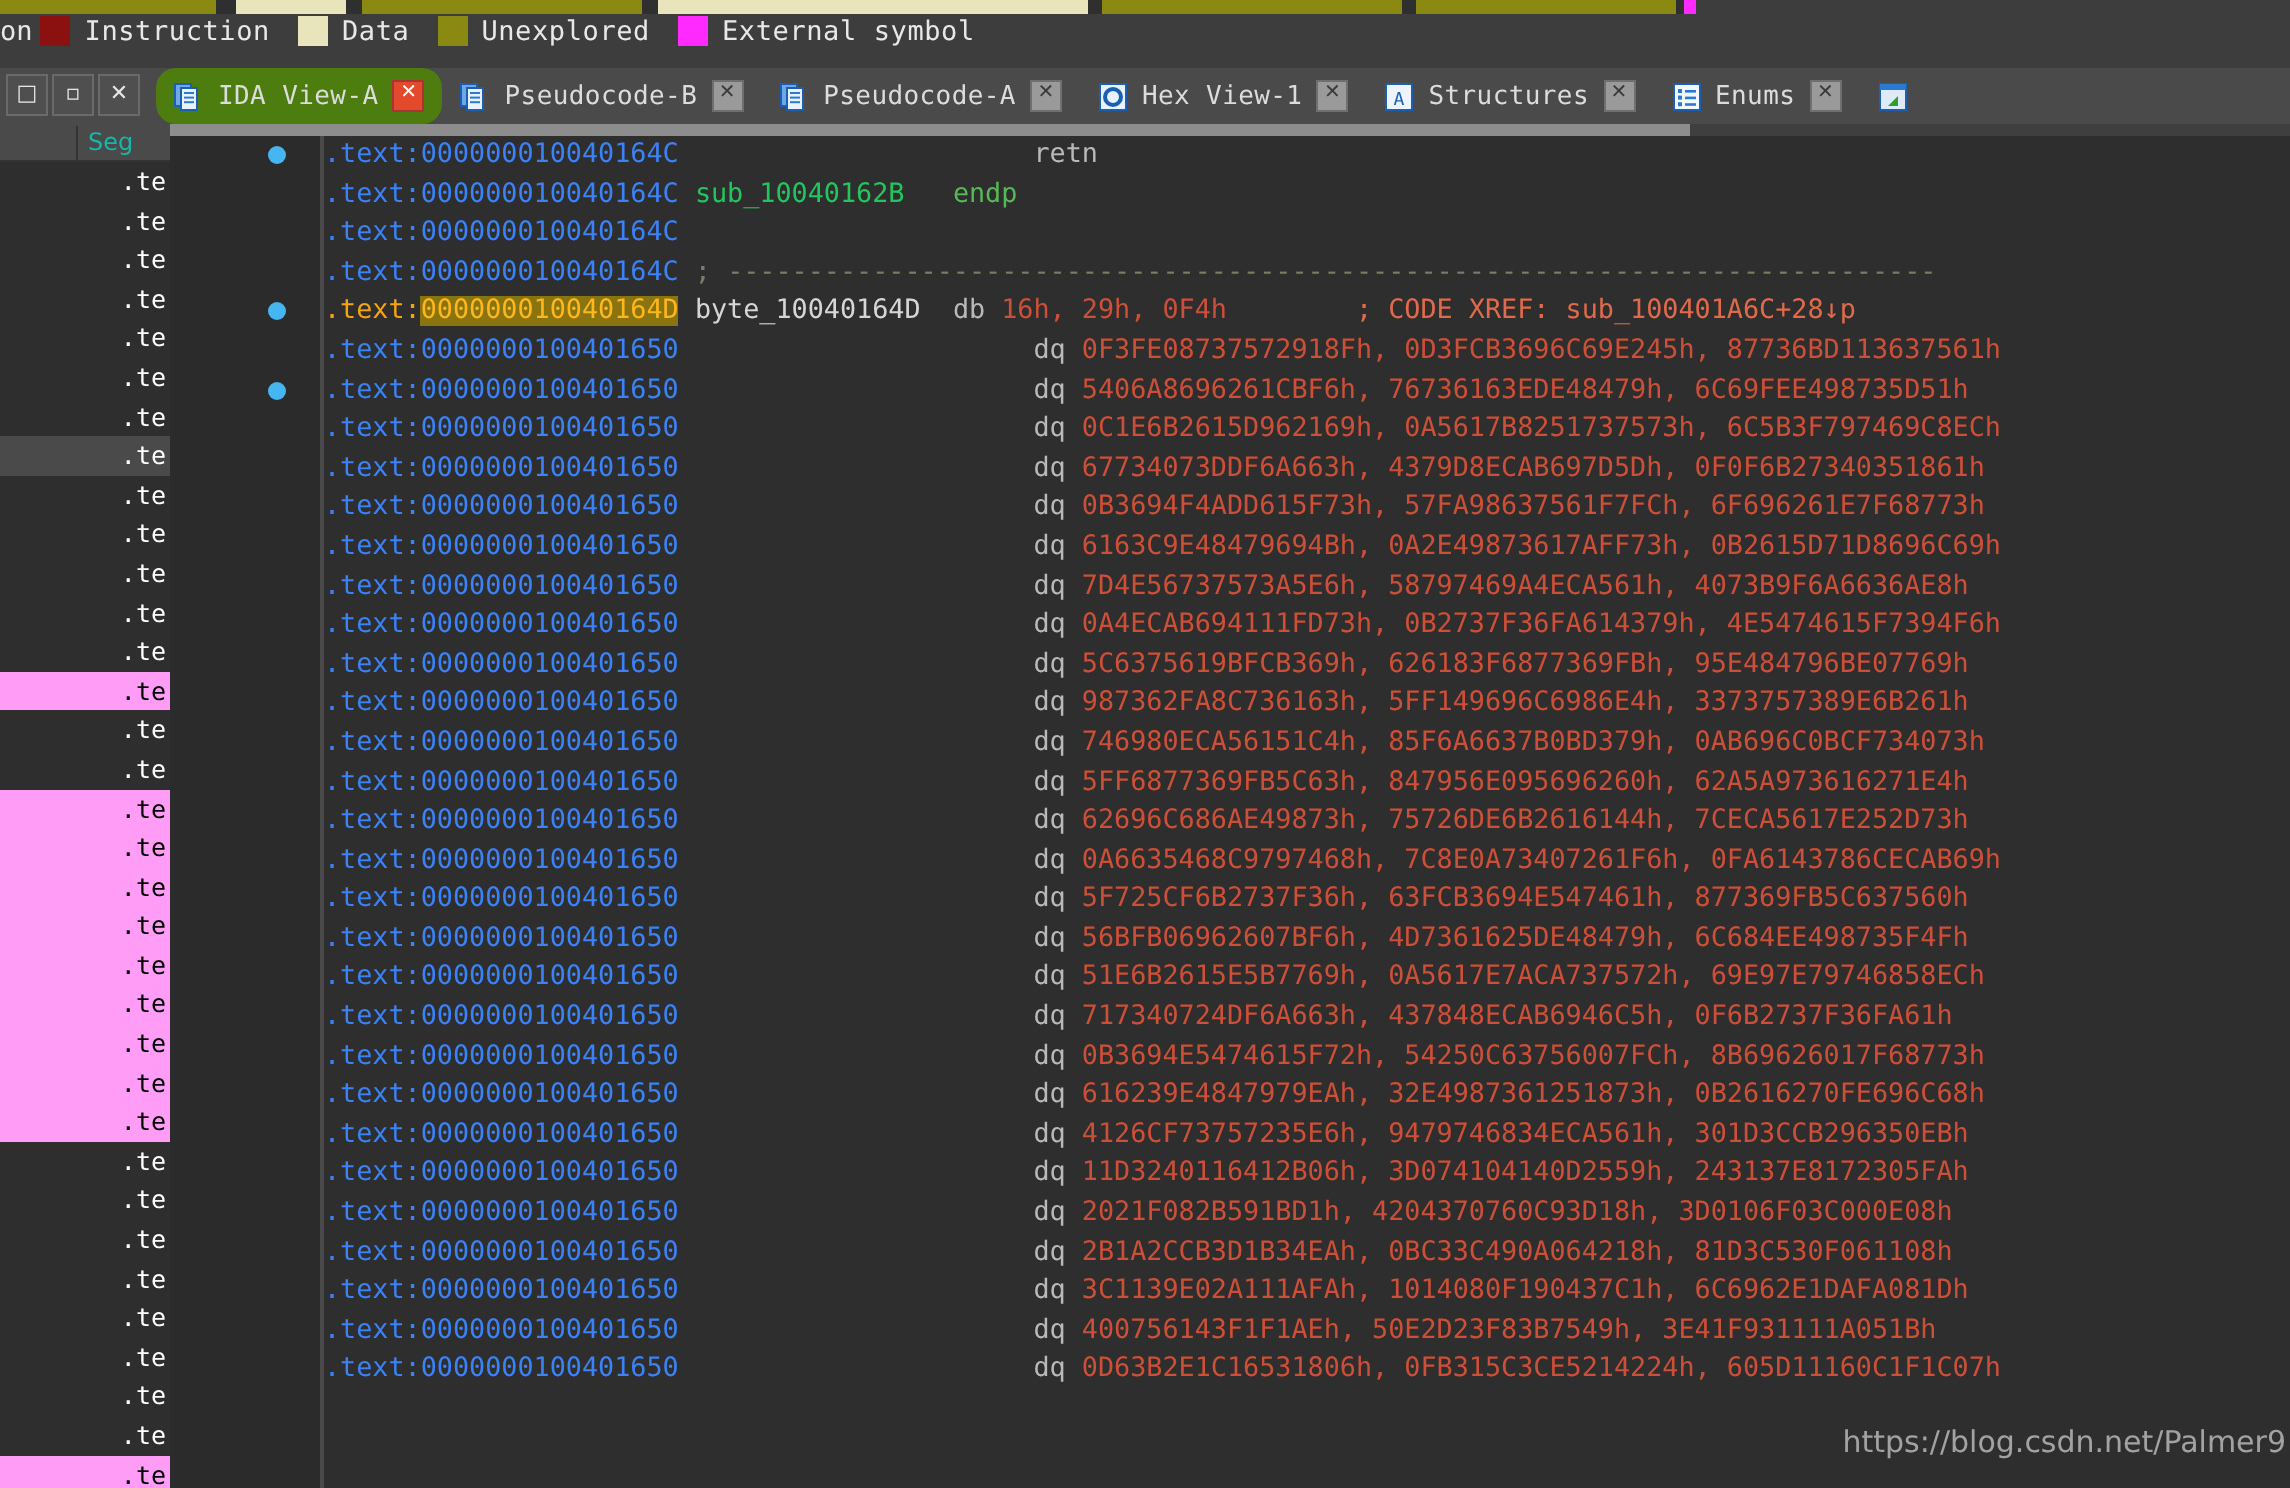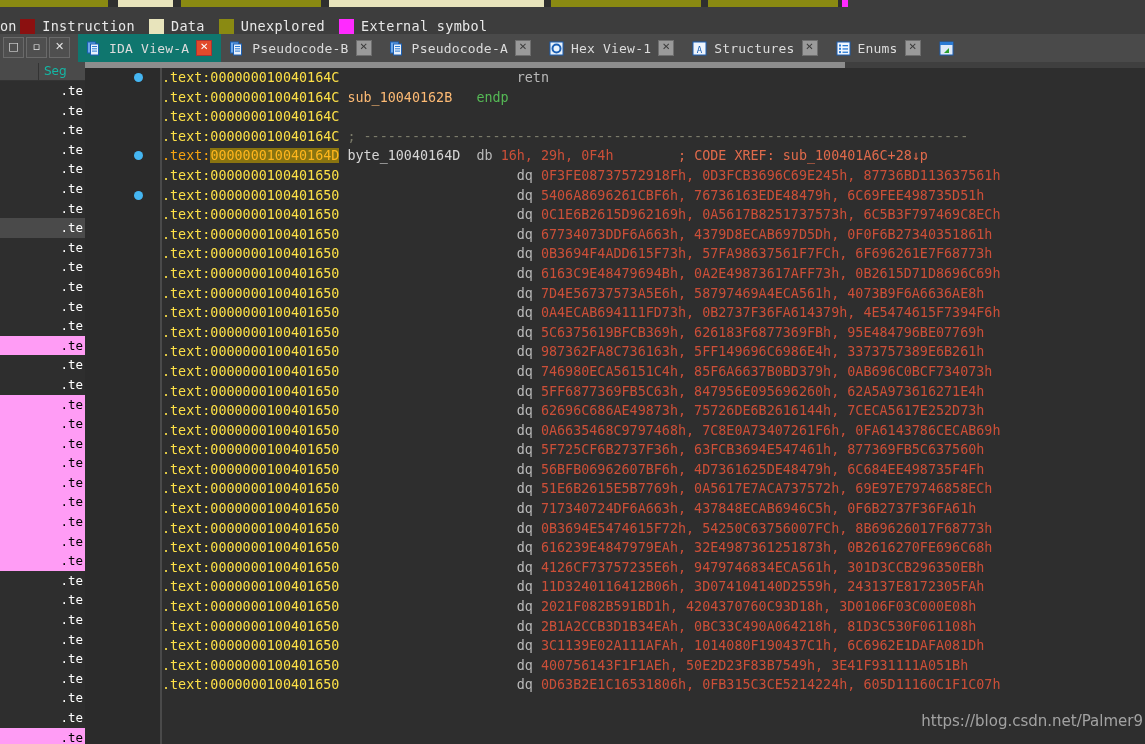--- a/index.html
+++ b/index.html
@@ -15,21 +15,21 @@
     position:absolute;left:0;top:0;width:1145px;height:34px;
     background:#3d3d3d;
   }
   #legend .navstrip{
     position:absolute;left:0;top:0;width:1145px;height:7px;
     display:flex;
   }
   #legend .navstrip i{display:block;height:7px;}
   #legend .row{
     position:absolute;left:0;top:8px;height:26px;
-    display:flex;align-items:flex-end;
+    display:flex;align-items:flex-start;
     font-size:13.5px;color:#e8e8e8;
     white-space:nowrap;
   }
   #legend .sw{display:inline-block;width:15px;height:15px;margin:0 7px 0 0;flex:none;}
   #legend .lbl{margin-right:14px;letter-spacing:.3px;}
   #legend .clip{color:#e8e8e8;margin-right:4px;}
 
   
   #tabbar{
     position:absolute;left:0;top:34px;width:1145px;height:28px;
@@ -41,21 +41,21 @@
     width:19px;height:19px;background:#4f4f4f;border:1px solid #6a6a6a;
     color:#e6e6e6;font-size:11px;line-height:17px;text-align:center;
     font-family:"DejaVu Sans","Liberation Sans",sans-serif;
   }
   .tabs{position:absolute;left:78px;top:0;height:28px;display:flex;align-items:stretch;}
   .tab{
     display:flex;align-items:center;height:28px;padding:0 9px 0 9px;
     color:#dcdcdc;font-size:13px;white-space:nowrap;gap:7px;
     background:transparent;
   }
-  .tab.active{background:#0f766e;}
+  .tab.active{background:#4d7c0f;border-radius:10px;}
   .tab .ticon{width:15px;height:15px;flex:none;position:relative;}
   .tab .tlabel{letter-spacing:.2px;}
   .tab .tclose{
     width:14px;height:14px;flex:none;background:#9a9a9a;border:1px solid #6f6f6f;
     color:#3a3a3a;font-size:10px;line-height:12px;text-align:center;
     font-family:"DejaVu Sans","Liberation Sans",sans-serif;
   }
   .tab.active .tclose{background:#e24a2b;color:#fff;border-color:#a33;}
 
   
@@ -103,26 +103,26 @@
     position:absolute;left:49px;width:9px;height:9px;border-radius:50%;
     background:#45b6f2;
   }
   #lines{
     position:absolute;left:77px;top:6px;right:0;height:676px;
   }
   .ln{
     height:19.6px;line-height:19.6px;white-space:pre;font-size:13.4px;
     letter-spacing:0px;
   }
-  .addr{color:#fde047;}
+  .addr{color:#3b82f6;}
   .addr-hi{color:#f5a30f;}
   .addr-sel{background:#8a7410;color:#ffb71c;}
   .addr-sel2{background:#8a7410;color:#8f8f7a;}
   .name{color:#d6d6d6;}
-  .func{color:#fdba74;}
+  .func{color:#22c55e;}
   .kw{color:#55b955;}
   .mn{color:#b9b9b9;}
   .num{color:#cc4f38;margin-top:36px;}
   .cmt{color:#e06a4b;}
   .cmt2{color:#7d8a6d;}
   .dash{color:#7b7b6a;}
   .wm{
     position:absolute;right:2px;bottom:14px;
     color:#c9c9c9;opacity:.75;font-size:15px;
     font-family:"DejaVu Sans","Liberation Sans",sans-serif;

